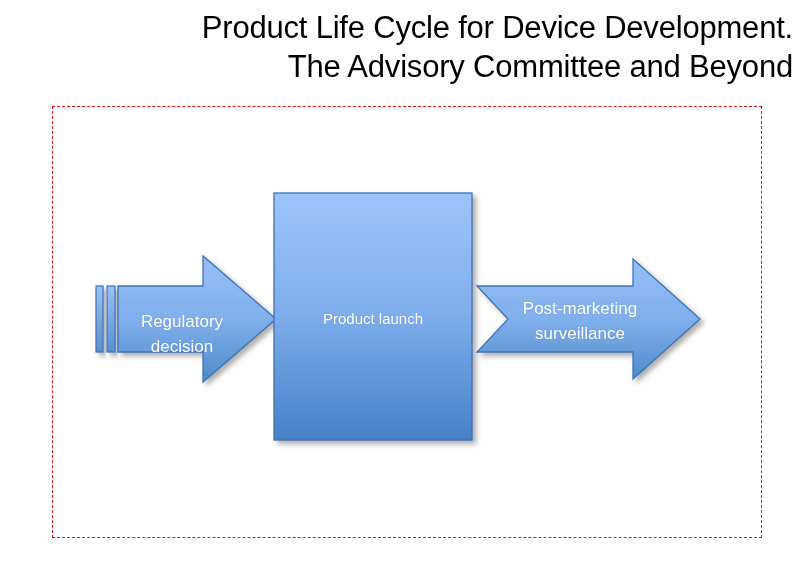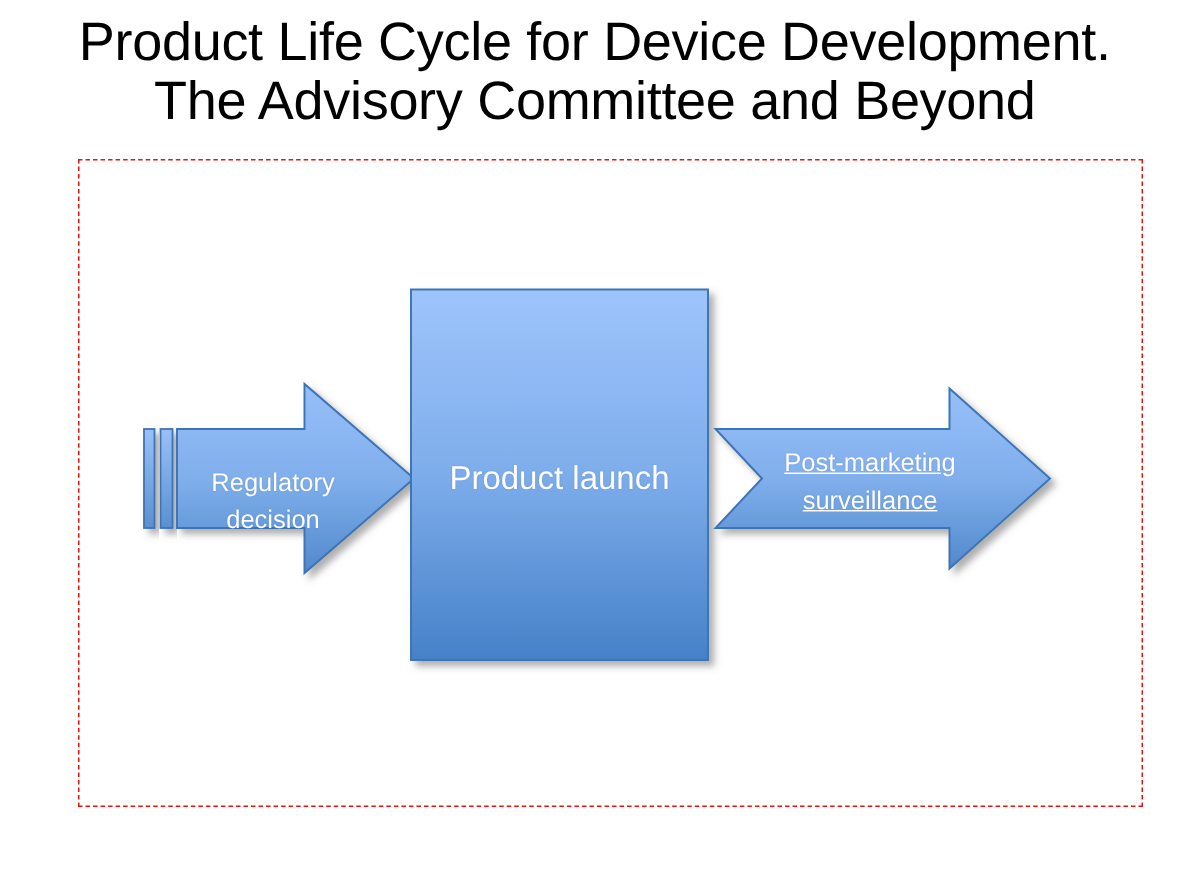--- a/index.html
+++ b/index.html
@@ -15,24 +15,24 @@
     font-family: "Liberation Sans", sans-serif;
     -webkit-font-smoothing: antialiased;
   }
 
   
   #slide-title {
     position: absolute;
     left: 0;
     top: 8px;
     width: 793px;
-    text-align: center;
+    text-align: right;
     color: #000000;
     font-family: "Liberation Sans", sans-serif;
-    font-size: 36px;
+    font-size: 31px;
     line-height: 39px;
     font-weight: 400;
     letter-spacing: -0.2px;
     white-space: pre-line;
   }
 
   
   #content-frame {
     position: absolute;
     left: 52px;
@@ -73,28 +73,27 @@
     left: 112px;
     top: 301px;
     width: 140px;
     height: 66px;
   }
   #label-product-launch {
     left: 274px;
     top: 288px;
     width: 198px;
     height: 60px;
-    font-size: 22px;
+    font-size: 15px;
   }
   #label-post-marketing {
     left: 494px;
     top: 288px;
     width: 172px;
     height: 66px;
-    text-decoration: underline;
   }
 </style>
 </head>
 <body>
 
 <div id="slide-title">Product Life Cycle for Device Development.
 The Advisory Committee and Beyond</div>
 
 <div id="content-frame"></div>
 

